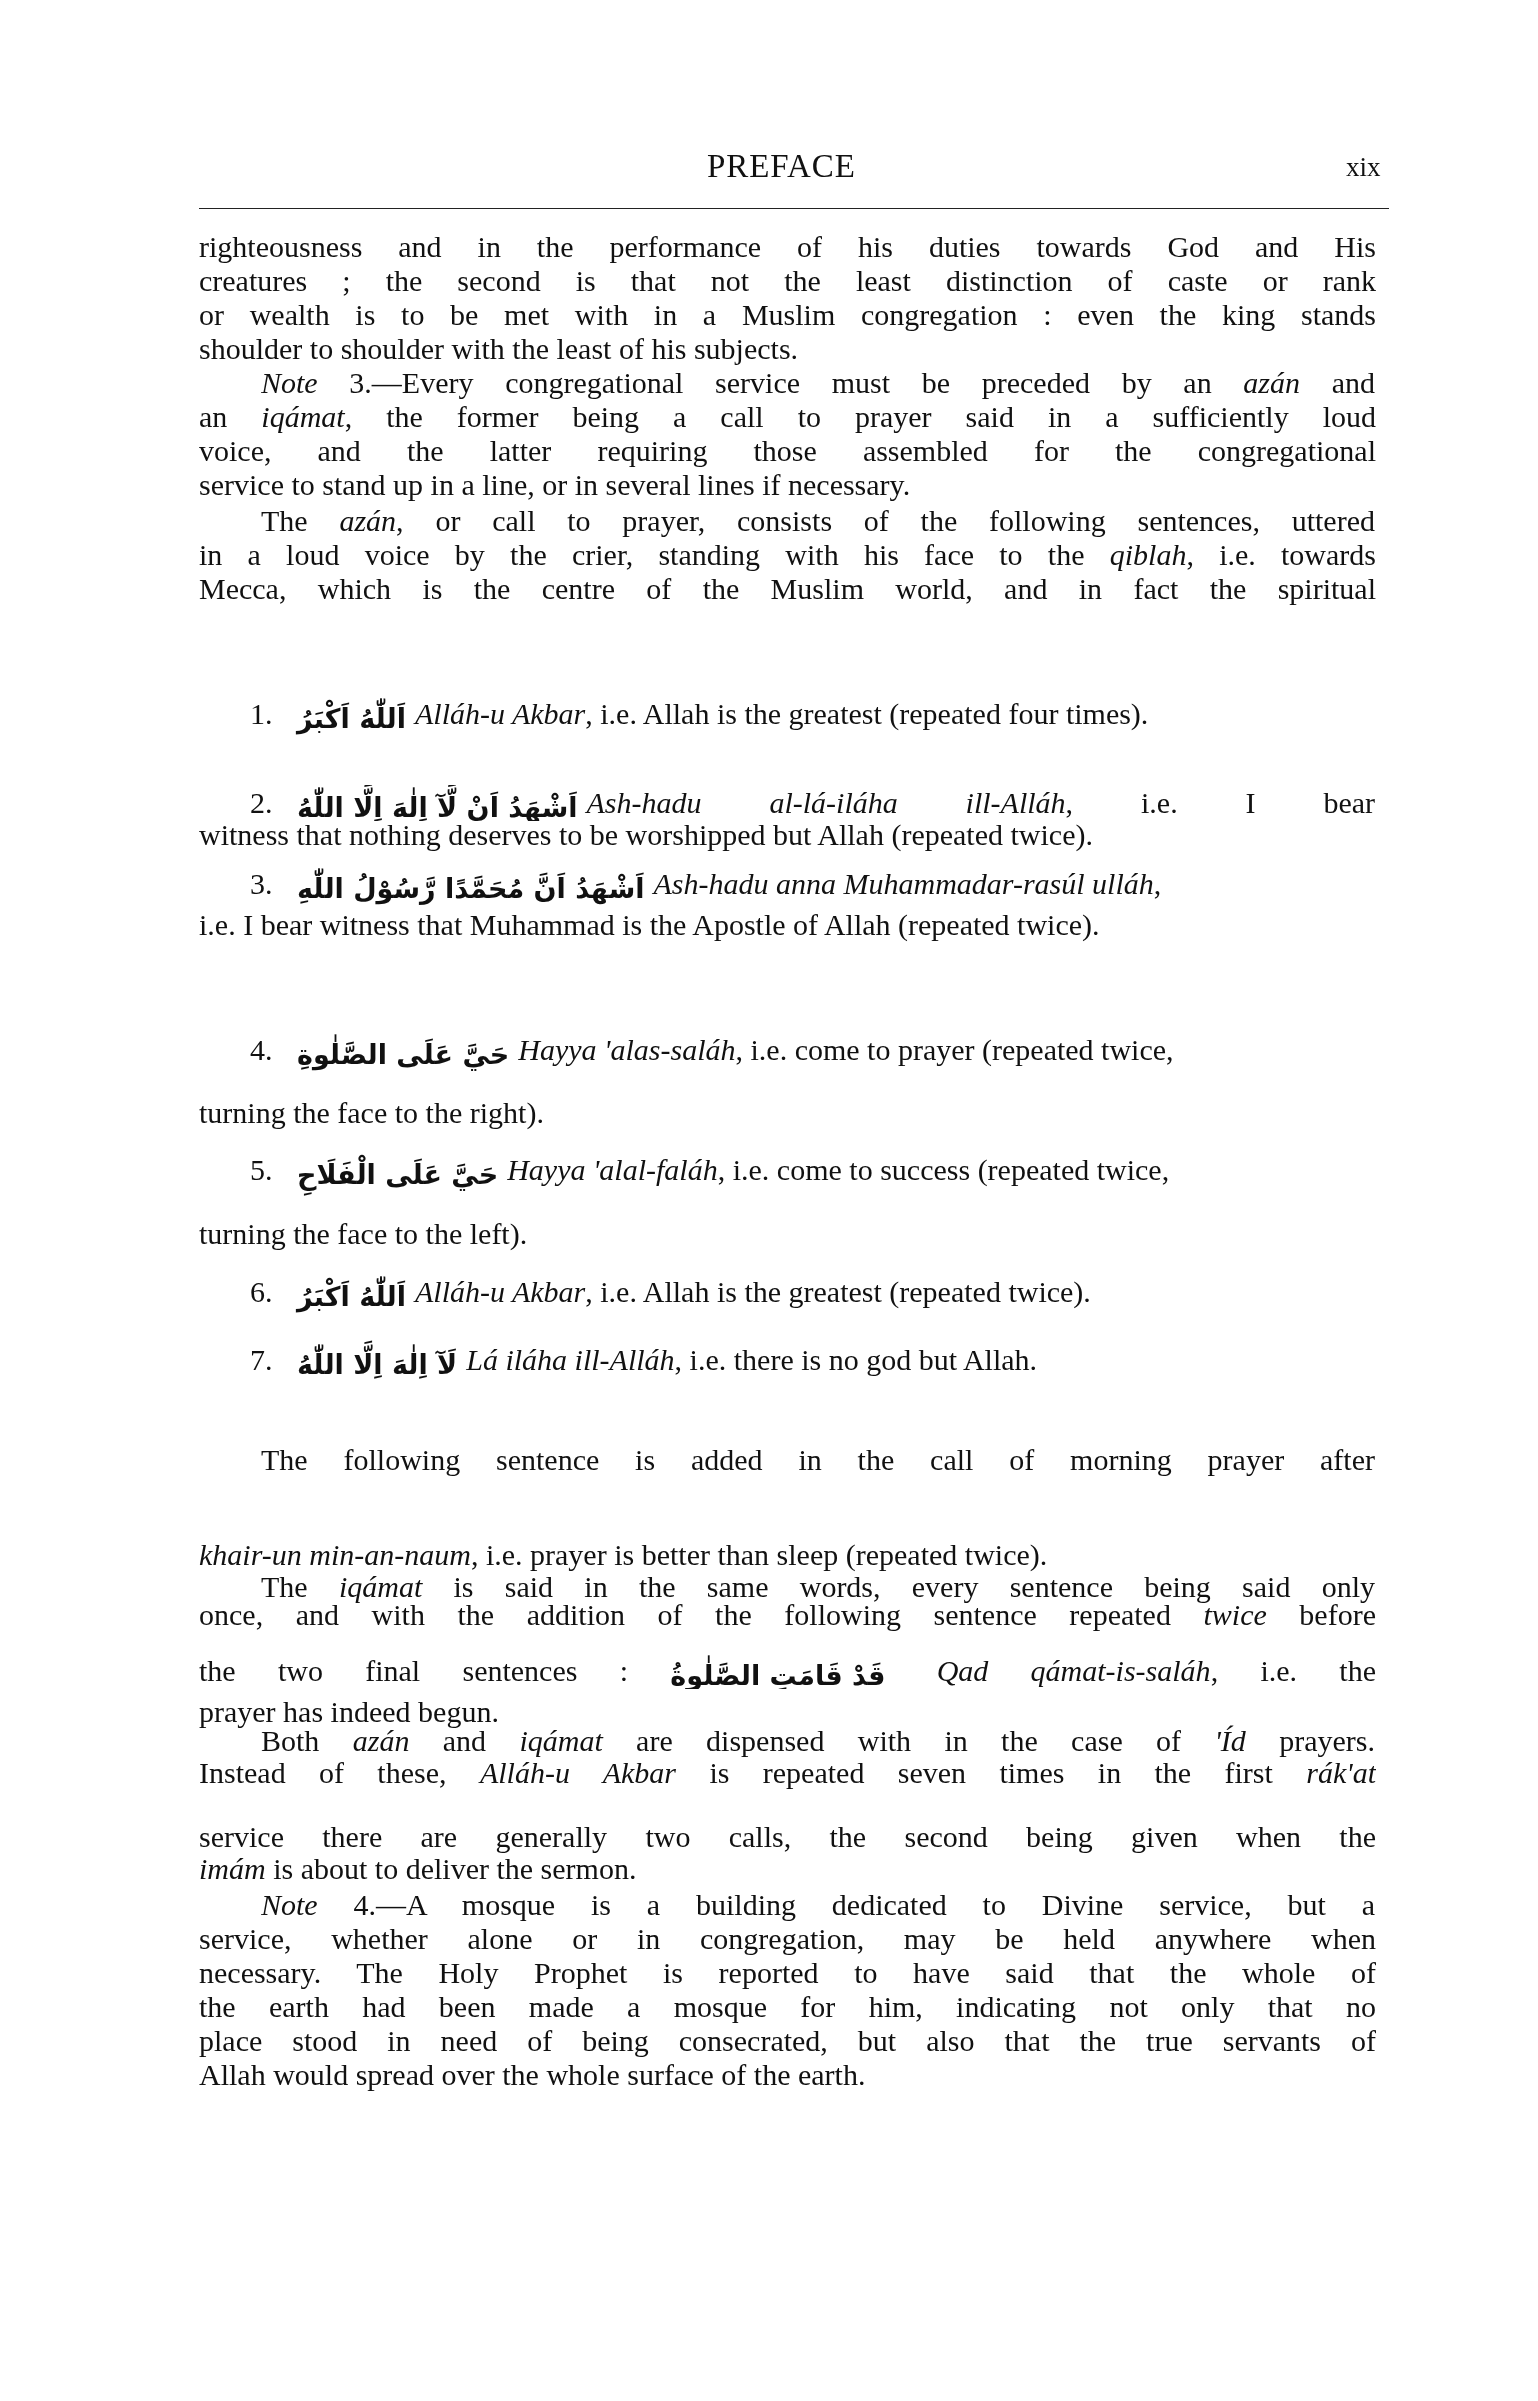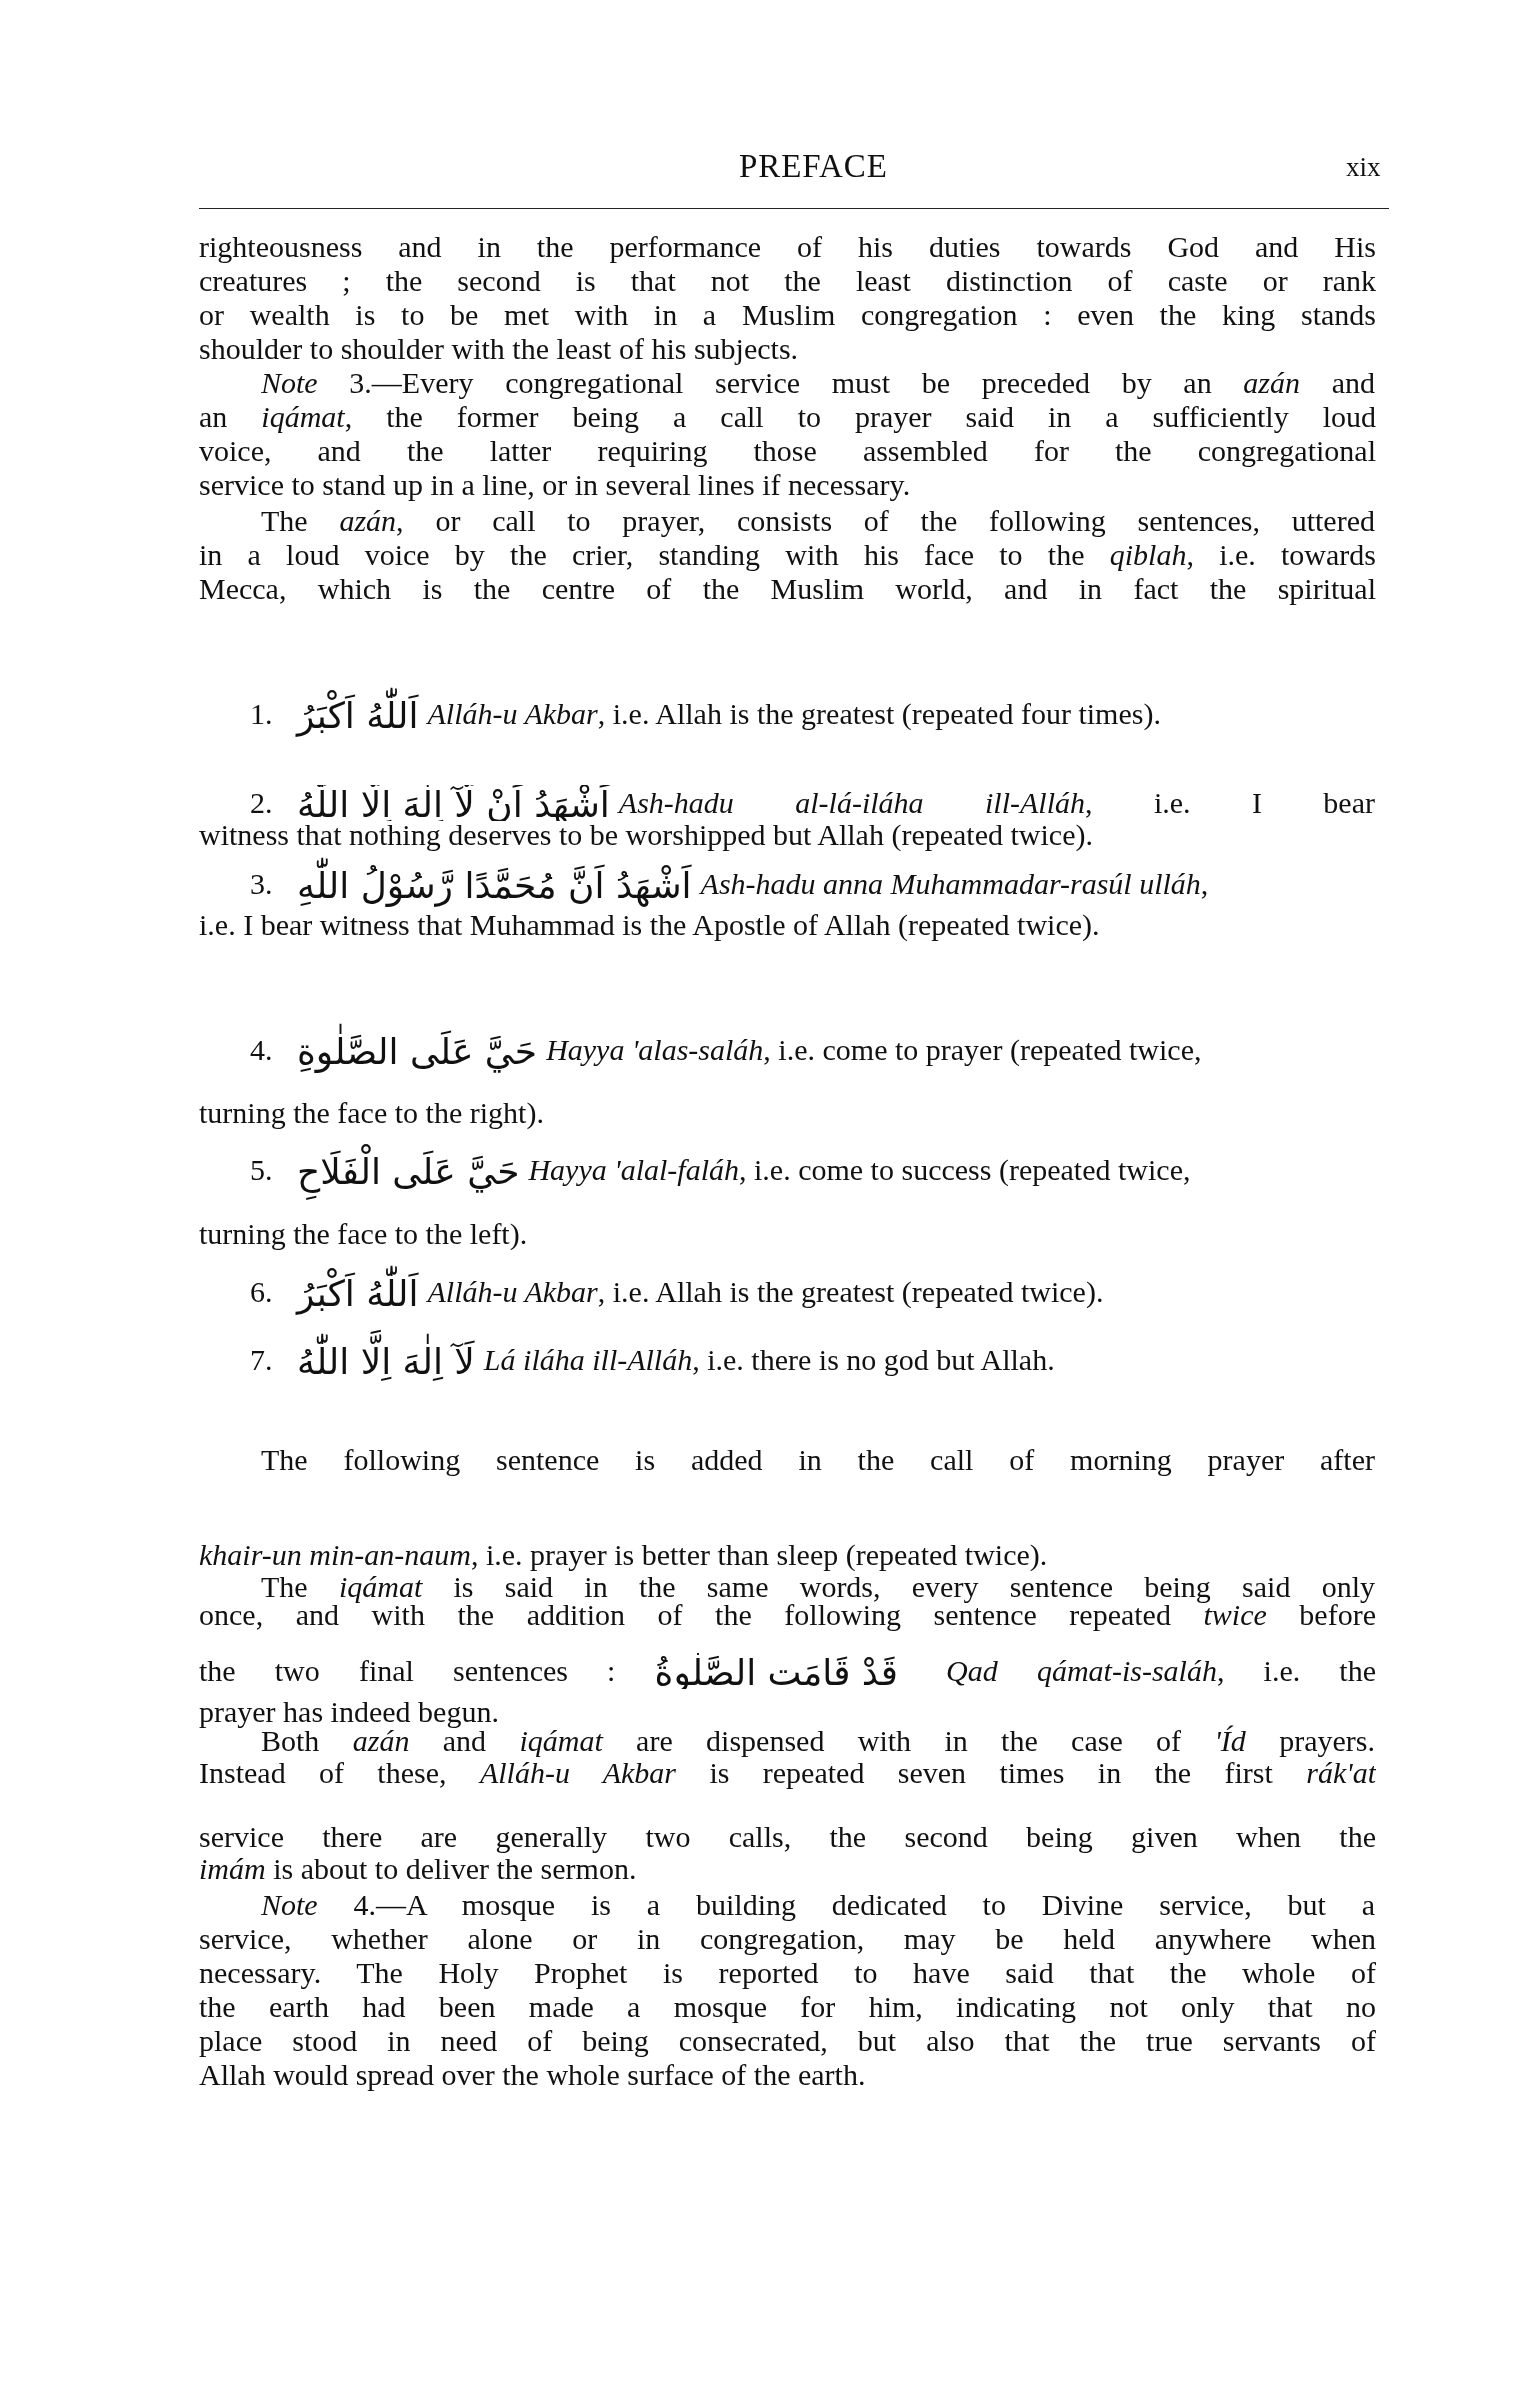--- a/index.html
+++ b/index.html
@@ -1,29 +1,29 @@
 <!DOCTYPE html>
 <html style="font-size:14.3px"><head>
 <meta charset="utf-8">
 <style>
   html, body { margin: 0; padding: 0; background: #ffffff; }
   body { width: 1538px; height: 2401px; position: relative; overflow: hidden;
          font-family: "Liberation Serif", "DejaVu Serif", serif; color: #111; }
   .page { position: absolute; left: 0; top: 0; width: 1538px; height: 2401px; background: #fff; }
   .running-head { position: absolute; top: 148px; left: 0; width: 1538px; height: 36px; }
-  .running-title { position: absolute; left: 707px; top: 0; font-size: 33px; letter-spacing: 0.9px; margin-left: 32px; }
+  .running-title { position: absolute; left: 707px; top: 0; font-size: 33px; letter-spacing: 0.9px; }
   .folio { position: absolute; left: 1346px; top: 3.6px; font-size: 27px; }
   .rule { position: absolute; left: 199px; top: 208px; width: 1190px; height: 0; border-top: 1.8px solid #222; }
   .ln { position: absolute; left: 199px; width: 1177px; font-size: 30px; line-height: 36px; height: 36px;
         white-space: nowrap; }
   .j { text-align: justify; text-align-last: justify; white-space: normal; overflow: hidden; }
   .ind { left: 261px; width: 1114px; }
   i, .it { font-style: italic; }
   .num { display: inline-block; width: 47px; }
-  .ar { font-family: "DejaVu Sans", sans-serif; font-weight: normal; font-size: 36px; direction: rtl; unicode-bidi: isolate;
+  .ar { font-family: "DejaVu Sans", sans-serif; font-weight: bold; font-size: 27px; direction: rtl; unicode-bidi: isolate;
         display: inline-block; margin-right: 9px; vertical-align: -3.6px; }
   .item { left: 250px; width: 1125px; }
 </style>
 </head>
 <body>
 
 <div class="page">
 
   <div class="running-head">
     <span class="running-title">PREFACE</span>

